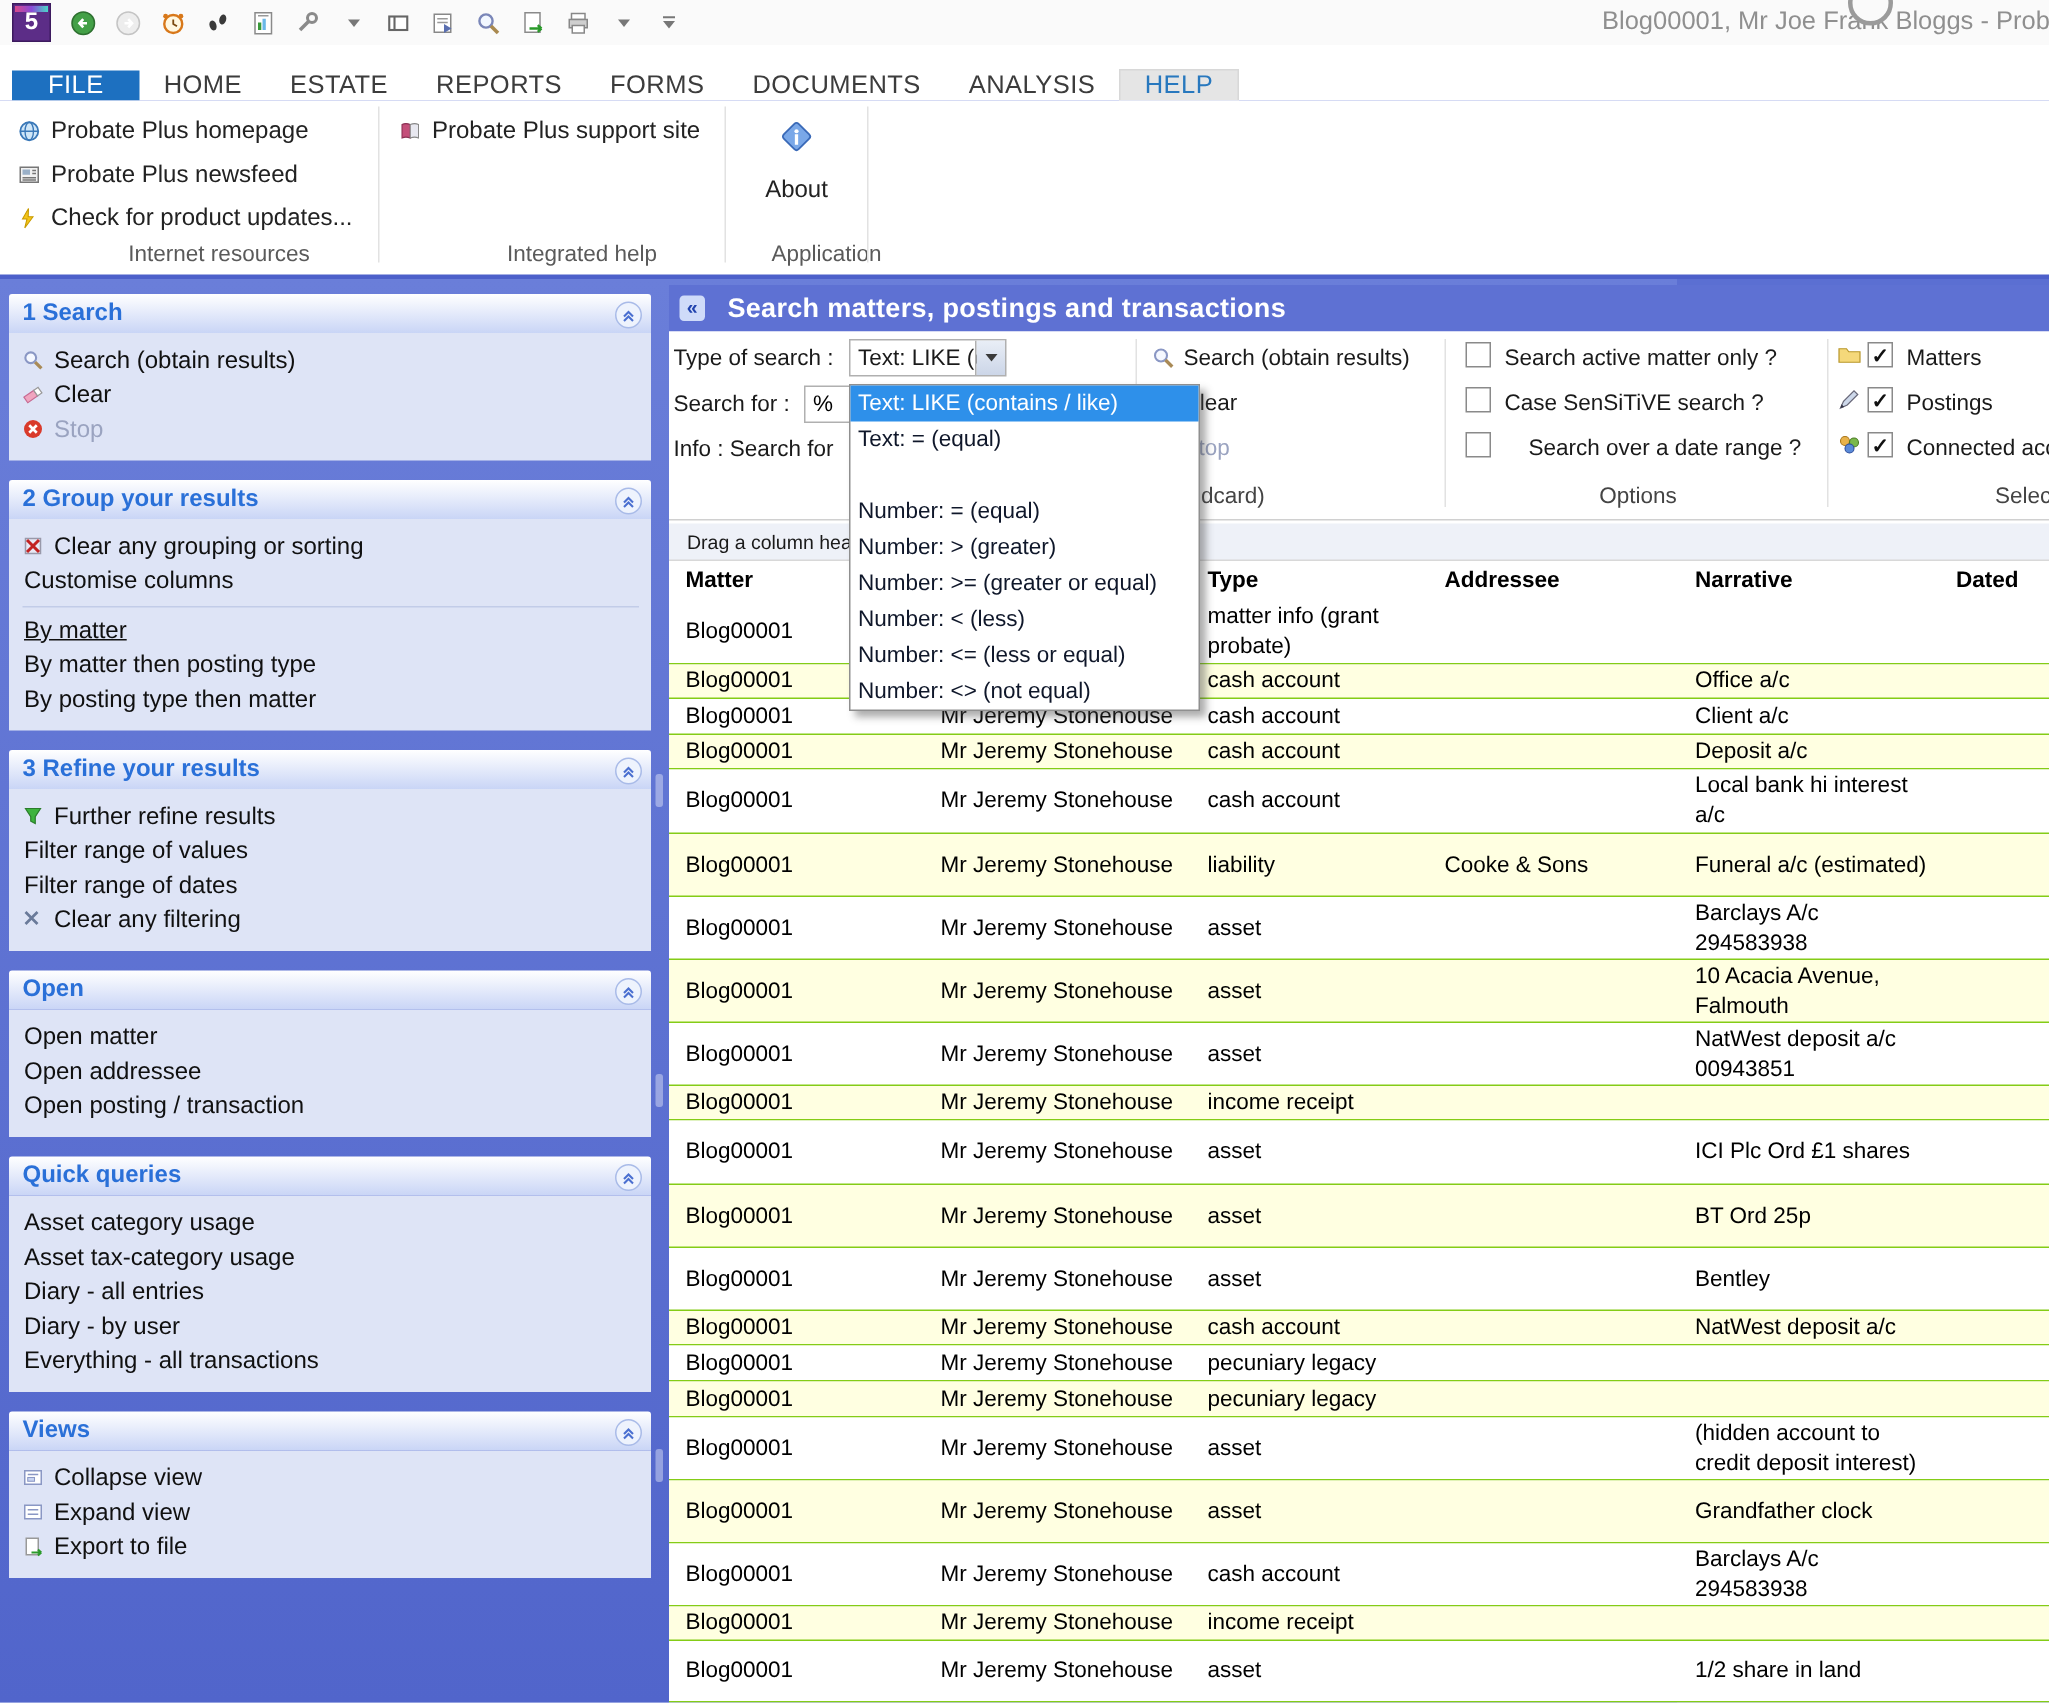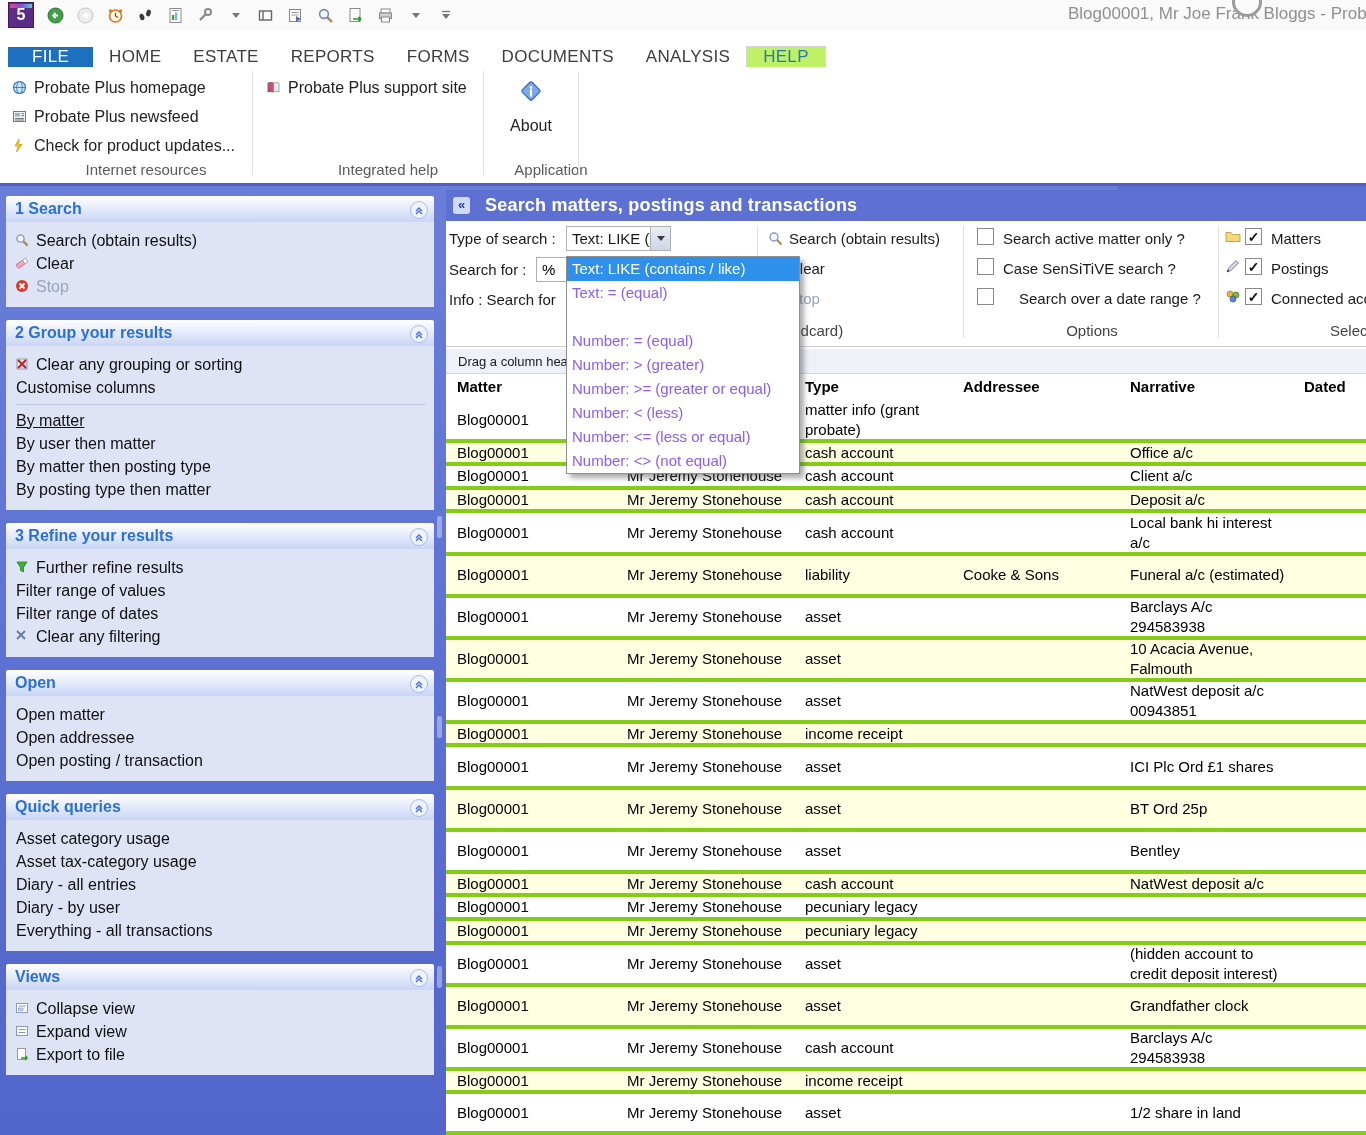--- a/index.html
+++ b/index.html
@@ -16,21 +16,21 @@
   #appbadge::before{content:"";position:absolute;top:1px;left:1px;right:1px;height:4px;
             background:linear-gradient(90deg,#d84a8a,#8a4ad8,#4ad8c8);}
   #wintitle{position:absolute;top:4px;left:1068px;width:298px;color:#8f8f8f;font-size:17px;
             white-space:nowrap;overflow:hidden;}
   #helpcircle{position:absolute;left:1232px;top:-13px;width:24px;height:24px;border:3px solid #9b9b9b;border-radius:50%;background:#fafafa;}
 
   
   #tabs{position:absolute;top:30px;left:0;width:1366px;height:37px;background:#fff;display:flex;align-items:flex-end;}
   .tab{display:flex;align-items:center;padding:0 16px;font-size:17px;color:#3c3c3c;letter-spacing:.3px;}
   .tab.file{background:#1d70c0;color:#fff;margin-left:8px;padding:0 24px;}
-  .tab.active{color:#2878be;background:#bef264;border:1px solid #d8d8d8;border-bottom:none;}
+  .tab.active{color:#2878be;background:#e5e5e5;border:1px solid #d8d8d8;border-bottom:none;}
 
   
   #ribbon{position:absolute;top:67px;left:0;width:1366px;height:116px;background:#fff;border-bottom:3px solid #4d60ca;}
   .ritem{display:flex;align-items:center;gap:6px;height:29px;font-size:16px;color:#222;white-space:nowrap;}
   .rcaption{position:absolute;bottom:5px;font-size:15px;color:#5a5a5a;text-align:center;padding-left:20px;}
   .rsep{position:absolute;top:4px;height:104px;width:1px;background:#e2e2e2;}
 
   
   #workspace{position:absolute;top:186px;left:0;width:1118px;height:949px;
              background:linear-gradient(#6a7ed9,#5165cb);}
@@ -79,31 +79,31 @@
   .action.disabled{color:#9aa3c0;}
   .gcaption{position:absolute;top:101px;color:#444;white-space:nowrap;}
   .cb{position:absolute;width:17px;height:17px;border:1px solid #8a8a8a;background:#fff;box-sizing:border-box;
       display:flex;align-items:center;justify-content:center;font-size:14px;font-weight:bold;color:#111;}
   .cklabel{position:absolute;white-space:nowrap;}
   .selicon{position:absolute;width:16px;height:16px;}
 
   
   #dropdown{position:absolute;left:120px;top:66px;width:232px;background:#fff;border:1px solid #8f8f8f;
             box-shadow:4px 4px 5px rgba(70,70,70,.45);z-index:50;}
-  .opt{height:24px;line-height:24px;padding-left:5px;font-size:15px;color:#8b5cf6;white-space:nowrap;overflow:hidden;}
+  .opt{height:24px;line-height:24px;padding-left:5px;font-size:15px;color:#0f172a;white-space:nowrap;overflow:hidden;}
   .opt.sel{background:#2e90ea;color:#fff;}
 
   
   #gridbar{position:absolute;left:0;top:159px;width:920px;height:25px;background:#eef1f8;
            border-bottom:1px solid #d8d8d8;font-size:13px;line-height:25px;padding-left:12px;box-sizing:border-box;color:#1a1a1a;}
   #gridhead{position:absolute;left:0;top:184px;width:920px;height:26px;background:#fff;border-bottom:1px solid #cfcfcf;
             font-weight:bold;font-size:15px;}
   #rows{position:absolute;left:0;top:210px;width:920px;}
   .hc{position:absolute;top:4px;white-space:nowrap;}
-  .row{position:relative;border-bottom:4px solid #84cc16;box-sizing:border-box;}
+  .row{position:relative;border-bottom:1px solid #84cc16;box-sizing:border-box;}
   .row.y{background:#ffffe1;}
   .row.w{background:#ffffff;}
   .h23{height:23px;} .h24{height:24px;} .h41{height:41px;} .h42{height:42px;} .h43{height:43px;}
   .c{position:absolute;top:0;height:100%;display:flex;align-items:center;font-size:15px;color:#000;line-height:20px;}
   .cm{left:11px;width:160px;}
   .cn{left:181px;width:176px;}
   .ct{left:359px;width:150px;}
   .ca{left:517px;width:158px;}
   .cr{left:684px;width:158px;}
   .cd{left:858px;width:55px;}
@@ -352,23 +352,20 @@
           <span>Clear any grouping or sorting</span>
         </div>
         <div class="sitem noicon">
           <span>Customise columns</span>
         </div>
         <div class="ssep"></div>
         <div class="sitem noicon u">
           <span>By matter</span>
         </div>
         <div class="sitem noicon">
-          <span>By user then matter</span>
-        </div>
-        <div class="sitem noicon">
           <span>By matter then posting type</span>
         </div>
         <div class="sitem noicon">
           <span>By posting type then matter</span>
         </div>
       </div>
     </div>
 
     <div class="panel">
       <div class="phead">

